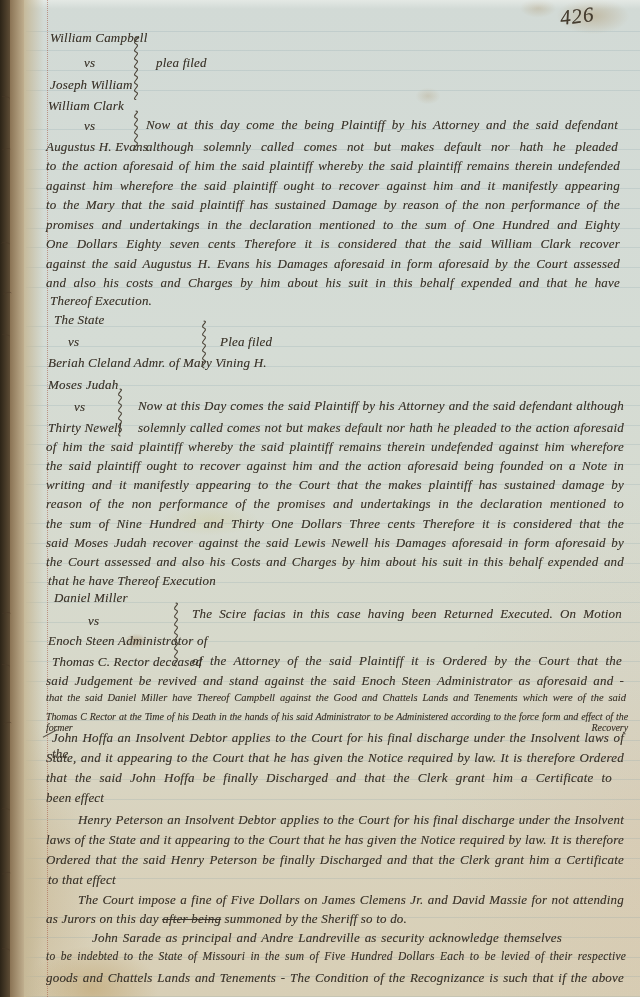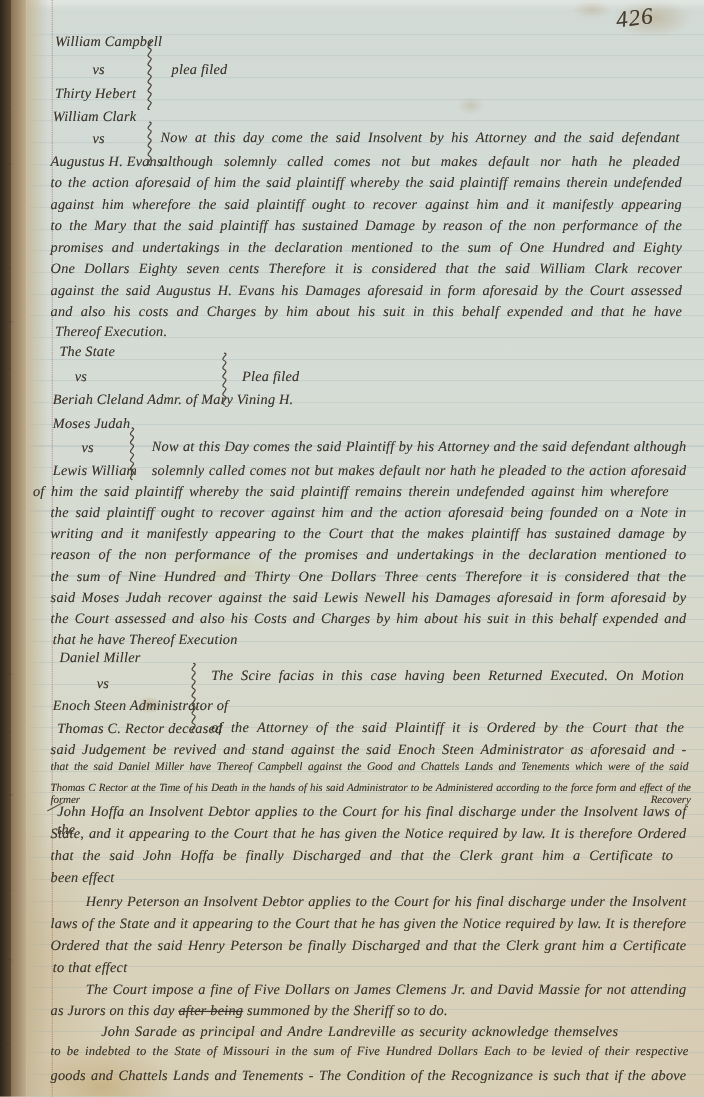--- a/index.html
+++ b/index.html
@@ -76,30 +76,30 @@
 
 <div class="hw pagenum" style="left:560px;top:4px">426</div>
 
 <div>
   <div class="hw" style="left:50px;top:30px">William Campbell</div>
   <div class="hw" style="left:84px;top:55px">vs</div>
   <div class="brace" style="left:130px;top:36px"><svg width="12" height="64" viewBox="0 0 12 64" xmlns="http://www.w3.org/2000/svg">
         <path d="M6 1 C 11 2 1 6 6 8 C 11 10 1 14 6 16 C 11 18 1 22 6 24 C 11 26 1 30 6 32 C 11 34 1 38 6 40 C 11 42 1 46 6 48 C 11 50 1 54 6 56 C 11 58 1 62 6 64" stroke="#4a4236" stroke-width="1.1" fill="none" stroke-linecap="round"></path>
       </svg></div>
   <div class="hw" style="left:156px;top:55px">plea filed</div>
-  <div class="hw" style="left:50px;top:77px">Thirty Hebert</div>
+  <div class="hw" style="left:50px;top:77px">Joseph William</div>
 </div>
 
 <div>
   <div class="hw" style="left:48px;top:98px">William Clark</div>
   <div class="hw" style="left:84px;top:118px">vs</div>
   <div class="brace" style="left:130px;top:110px"><svg width="12" height="42" viewBox="0 0 12 42" xmlns="http://www.w3.org/2000/svg">
         <path d="M6 1 C 11 2 1 6 6 8 C 11 10 1 14 6 16 C 11 18 1 22 6 24 C 11 26 1 30 6 32 C 11 34 1 38 6 40" stroke="#4a4236" stroke-width="1.1" fill="none" stroke-linecap="round"></path>
       </svg></div>
-  <div class="hw fill" style="left:146px;top:117px;width:472px">Now at this day come the said Insolvent by his Attorney and the said defendant</div>
+  <div class="hw fill" style="left:146px;top:117px;width:472px">Now at this day come the being Plaintiff by his Attorney and the said defendant</div>
   <div class="hw" style="left:46px;top:139px">Augustus H. Evans</div>
   <div class="hw fill" style="left:146px;top:139px;width:472px">although solemnly called comes not but makes default nor hath he pleaded</div>
   <div class="hw fill" style="left:46px;top:158px;width:574px">to the action aforesaid of him the said plaintiff whereby the said plaintiff remains therein undefended</div>
   <div class="hw fill" style="left:46px;top:178px;width:574px">against him wherefore the said plaintiff ought to recover against him  and it manifestly appearing</div>
   <div class="hw fill" style="left:46px;top:197px;width:574px">to the Mary that the said plaintiff has sustained Damage by reason of the non performance of the</div>
   <div class="hw fill" style="left:46px;top:217px;width:574px">promises and undertakings in the declaration mentioned  to the sum of One Hundred and Eighty</div>
   <div class="hw fill" style="left:46px;top:236px;width:574px">One Dollars Eighty seven cents  Therefore it is considered that the said William Clark recover</div>
   <div class="hw fill" style="left:46px;top:256px;width:574px">against the said Augustus H. Evans his Damages aforesaid in form aforesaid by the Court assessed</div>
   <div class="hw fill" style="left:46px;top:275px;width:574px">and also his costs and Charges by him about his suit in this behalf expended  and that he have</div>
   <div class="hw" style="left:50px;top:293px">Thereof Execution.</div>
@@ -115,23 +115,23 @@
   <div class="hw" style="left:48px;top:355px">Beriah Cleland Admr. of Mary Vining H.</div>
 </div>
 
 <div>
   <div class="hw" style="left:48px;top:377px">Moses Judah</div>
   <div class="hw" style="left:74px;top:399px">vs</div>
   <div class="brace" style="left:114px;top:388px"><svg width="12" height="50" viewBox="0 0 12 50" xmlns="http://www.w3.org/2000/svg">
         <path d="M6 1 C 11 2 1 6 6 8 C 11 10 1 14 6 16 C 11 18 1 22 6 24 C 11 26 1 30 6 32 C 11 34 1 38 6 40 C 11 42 1 46 6 48" stroke="#4a4236" stroke-width="1.1" fill="none" stroke-linecap="round"></path>
       </svg></div>
   <div class="hw fill" style="left:138px;top:398px;width:486px">Now at this Day comes the said Plaintiff by his Attorney and the said defendant although</div>
-  <div class="hw" style="left:48px;top:420px">Lewis William</div>
+  <div class="hw" style="left:48px;top:420px">Thirty Newell</div>
   <div class="hw fill" style="left:138px;top:420px;width:486px">solemnly called comes not but makes default nor hath he pleaded to the action aforesaid</div>
-  <div class="hw fill" style="left:30px;top:439px;width:578px">of him the said plaintiff whereby the said plaintiff remains therein undefended against him  wherefore</div>
+  <div class="hw fill" style="left:46px;top:439px;width:578px">of him the said plaintiff whereby the said plaintiff remains therein undefended against him  wherefore</div>
   <div class="hw fill" style="left:46px;top:458px;width:578px">the said plaintiff ought to recover against him  and the action aforesaid being founded on a Note in</div>
   <div class="hw fill" style="left:46px;top:477px;width:578px">writing and it manifestly appearing to the Court that the makes plaintiff has sustained damage by</div>
   <div class="hw fill" style="left:46px;top:496px;width:578px">reason of the non performance of the promises and undertakings in the declaration mentioned to</div>
   <div class="hw fill" style="left:46px;top:516px;width:578px">the sum of Nine Hundred and Thirty One Dollars Three cents  Therefore it is considered that the</div>
   <div class="hw fill" style="left:46px;top:535px;width:578px">said Moses Judah recover against the said Lewis Newell his Damages aforesaid in form aforesaid by</div>
   <div class="hw fill" style="left:46px;top:554px;width:578px">the Court assessed and also his Costs and Charges by him about his suit in this behalf expended and</div>
   <div class="hw" style="left:48px;top:573px">that he have Thereof Execution</div>
 </div>
 
 <div>

